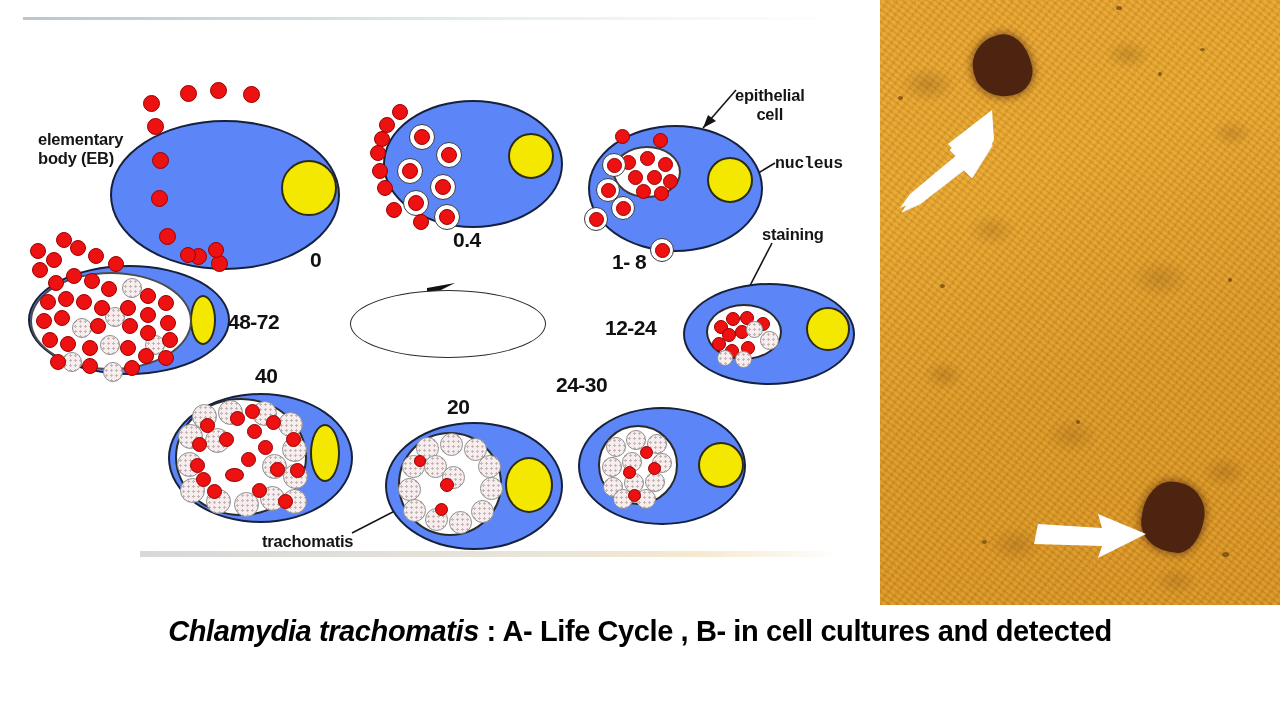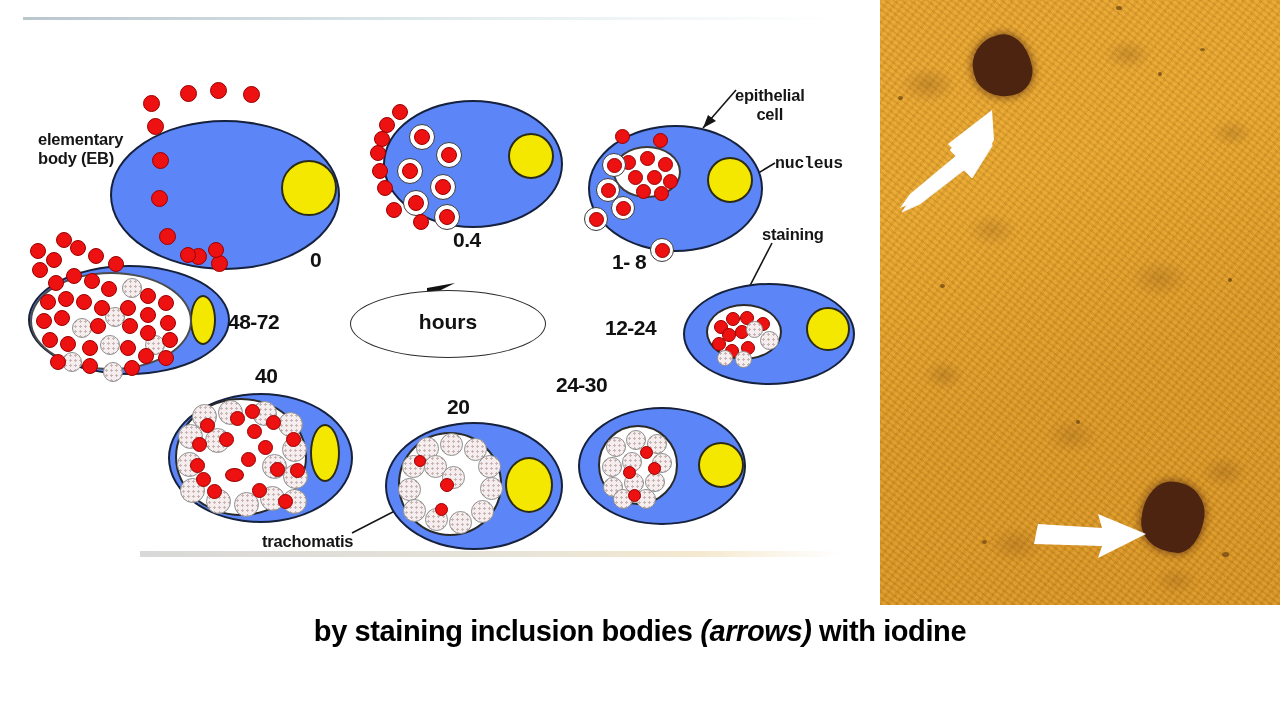--- a/index.html
+++ b/index.html
@@ -209,21 +209,20 @@
     <line x1="772" y1="243" x2="740" y2="305" stroke="#151515" stroke-width="1.6"></line>
     <polygon points="740,305 741,292 750,296" fill="#151515"></polygon>
 
     <line x1="352" y1="533" x2="420" y2="498" stroke="#151515" stroke-width="1.6"></line>
     <polygon points="420,498 408,499 411,506" fill="#151515"></polygon>
 
     <polygon points="455,283 427,288 427,297" fill="#111111"></polygon>
   </svg>
 
   <div id="hours-ellipse"></div>
-  <div id="hours-label">hours</div>
 
   <div>
     <div class="cell" style="left:110px; top:120px; width:230px; height:150px;"></div>
     <div class="nucleus" style="left:281px; top:160px; width:56px; height:56px;"></div>
     <div class="eb" style="left:143px;top:95px;width:17px;height:17px;"></div>
     <div class="eb" style="left:180px;top:85px;width:17px;height:17px;"></div>
     <div class="eb" style="left:210px;top:82px;width:17px;height:17px;"></div>
     <div class="eb" style="left:243px;top:86px;width:17px;height:17px;"></div>
     <div class="eb" style="left:147px;top:118px;width:17px;height:17px;"></div>
     <div class="eb" style="left:152px;top:152px;width:17px;height:17px;"></div>
@@ -470,14 +469,14 @@
     <polygon points="102,10 58,44 68,54 20,94 10,108 30,100 74,64 84,74 104,40" fill="#ffffff"></polygon>
   </svg>
 
   <svg class="arrow-svg" style="left:148px; top:512px;" width="130" height="50">
     <polygon points="118,22 70,2 74,16 10,12 6,32 74,34 70,46" fill="#ffffff"></polygon>
   </svg>
 
 </div>
 
 <div id="caption">
-  <div><span>by staining inclusion bodies </span><span class="arrows-word">(arrows)</span><span> with iodine</span></div>
+  <div><span class="sci">Chlamydia trachomatis</span><span> : A- Life Cycle , B- in cell cultures and detected</span></div>
 </div>
 
 </body></html>

